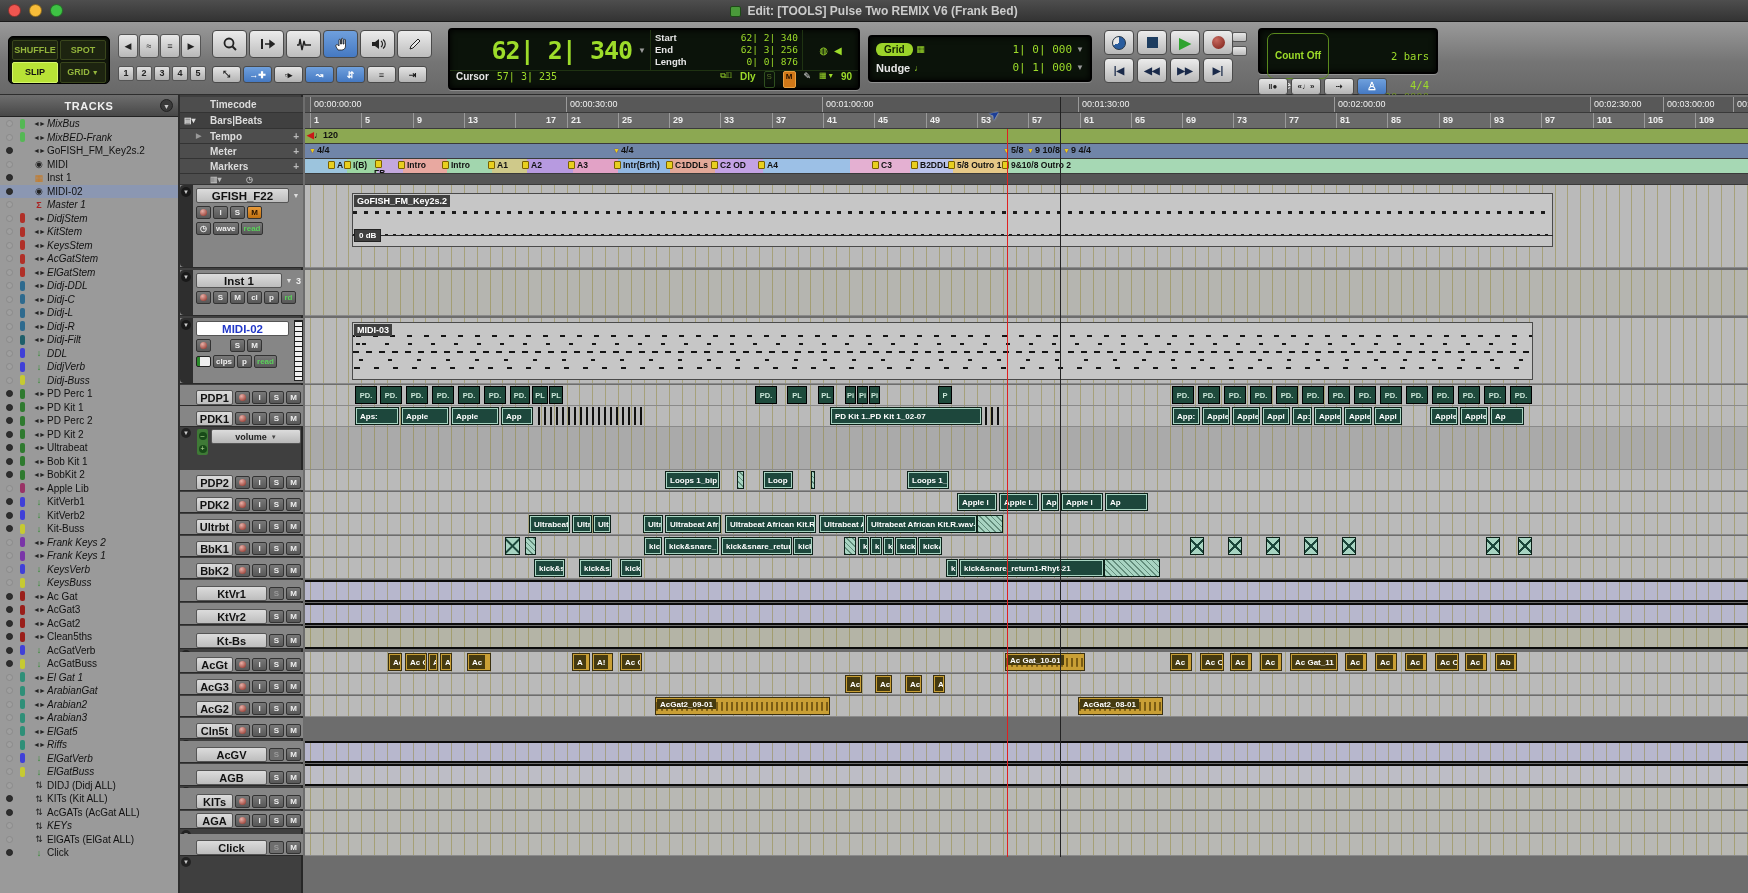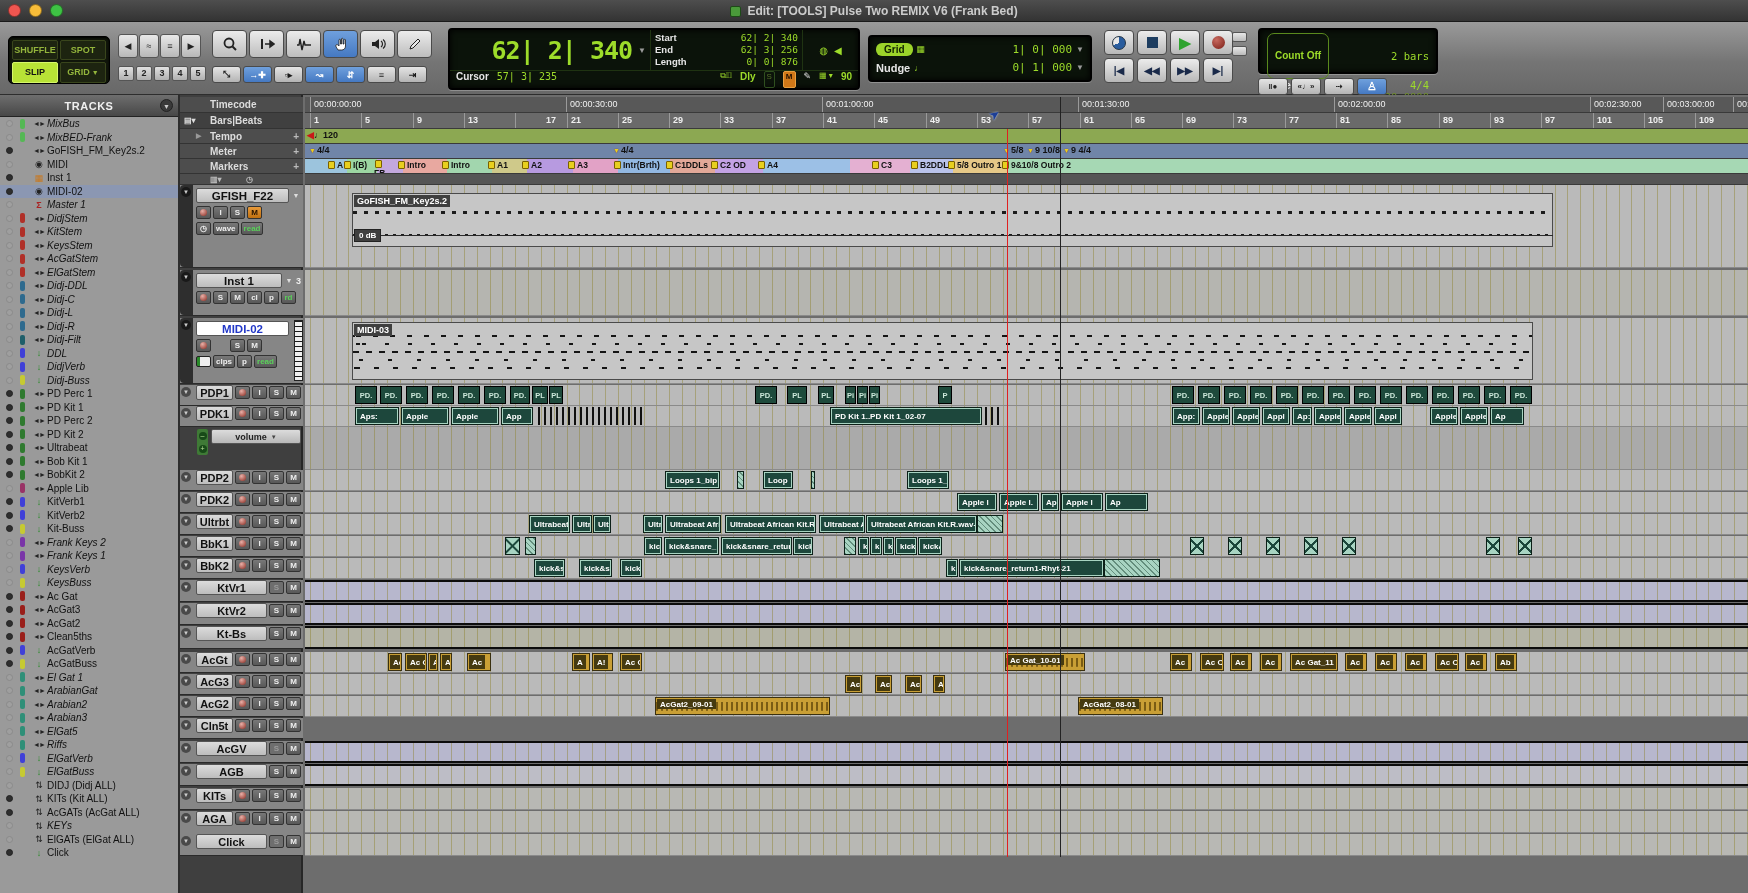--- a/index.html
+++ b/index.html
@@ -146,21 +146,21 @@
   .harrow{width:10px;color:#ddd;font-size:7px;text-align:center;}
   .hmeta{color:#eee;font-size:9px;font-weight:bold;}
   .btn{height:13px;min-width:15px;background:linear-gradient(#787878,#585858);border:1px solid #333;
     border-radius:2px;color:#eee;font-size:8px;font-weight:bold;display:flex;align-items:center;justify-content:center;padding:0 2px;}
   .btn.rec .dot{width:7px;height:7px;border-radius:50%;background:radial-gradient(circle at 35% 30%,#e8b0a8,#8a2a20);}
   .btn.or{background:linear-gradient(#e89a3a,#c07010);color:#281400;}
   .btn.grn{color:#5ad05a;}
   .btn.dim{color:#9a9a9a;background:#6e6e6e;}
   .btn.sp{visibility:hidden;}
   .kbdico{width:15px;height:11px;background:linear-gradient(90deg,#2a8a2a 0 3px,#eee 3px 100%);border:1px solid #222;border-radius:2px;}
-  .smallhead{align-items:flex-start;}
+  .smallhead{align-items:flex-end;}
   .smallhead .hname{height:15px;font-size:11px;}
   .smallhead .hb2{flex:1;display:flex;align-items:center;gap:2px;padding:0 2px 0 3px;min-width:0;}
   .piano{position:absolute;right:0;top:2px;bottom:2px;width:9px;background:
     repeating-linear-gradient(180deg,#1a1a1a 0 1px,#f0f0f0 1px 5px);border:1px solid #222;}
   .subhead{position:absolute;left:17px;width:104px;display:flex;align-items:flex-start;padding-top:2px;gap:3px;}
   .vtab{width:11px;height:26px;background:#3f7a36;border-radius:2px;display:flex;flex-direction:column;align-items:center;justify-content:space-around;}
   .vtab span{width:8px;height:8px;border-radius:50%;background:#184a18;color:#bde49a;font-size:7px;line-height:8px;text-align:center;}
   .vbtn{flex:1;height:15px;background:linear-gradient(#dcdcdc,#b8b8b8);border:1px solid #555;border-radius:2px;
     font-size:9px;font-weight:bold;color:#222;display:flex;align-items:center;justify-content:center;gap:4px;}
   .vbtn .dd{font-size:6px;color:#444;}
@@ -1029,21 +1029,21 @@
           <div class="hb2">
             <div class="hname">KITs</div>
             <div class="btn rec">
               <div class="dot"></div>
             </div>
             <div class="btn">I</div>
             <div class="btn">S</div>
             <div class="btn">M</div>
           </div>
         </div>
-        <div class="thead smallhead" style="top: 716px; height: 30px;">
+        <div class="thead smallhead" style="top: 716px; height: 18px;">
           <div class="tab" style="background: rgb(30, 30, 30);">
             <div class="circ">▼</div>
           </div>
           <div class="hb2">
             <div class="hname">AGA</div>
             <div class="btn rec">
               <div class="dot"></div>
             </div>
             <div class="btn">I</div>
             <div class="btn">S</div>

